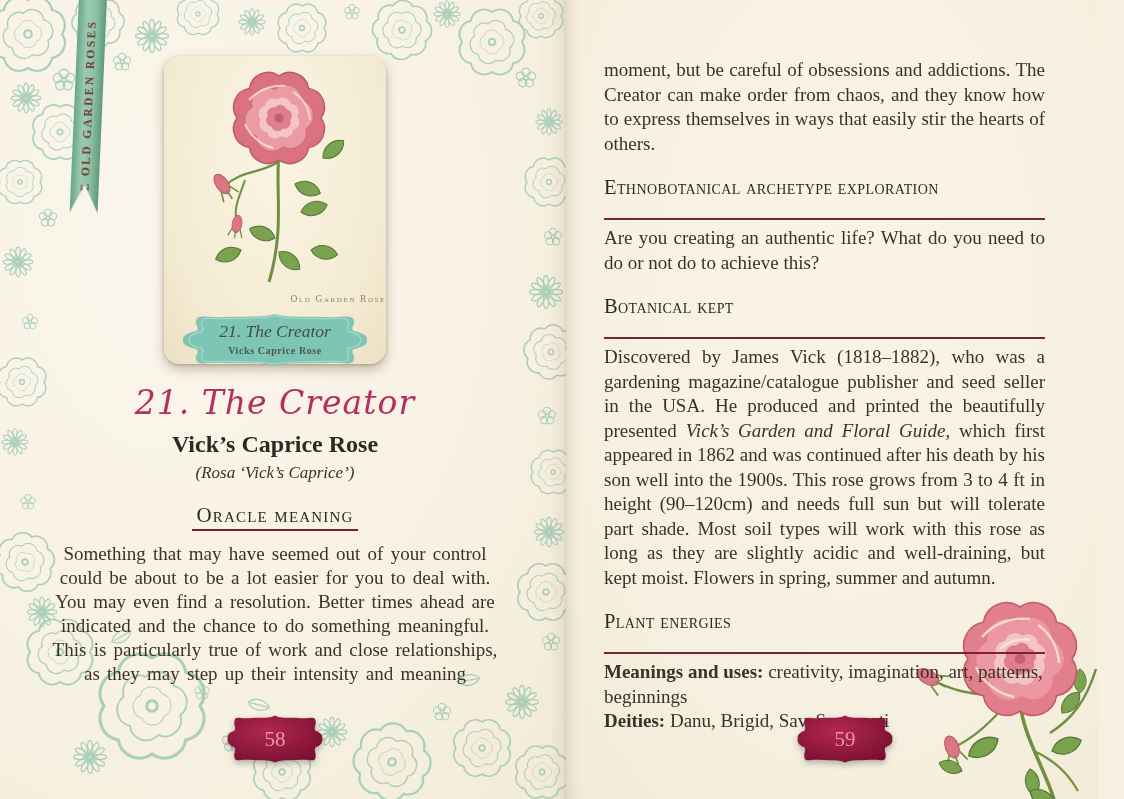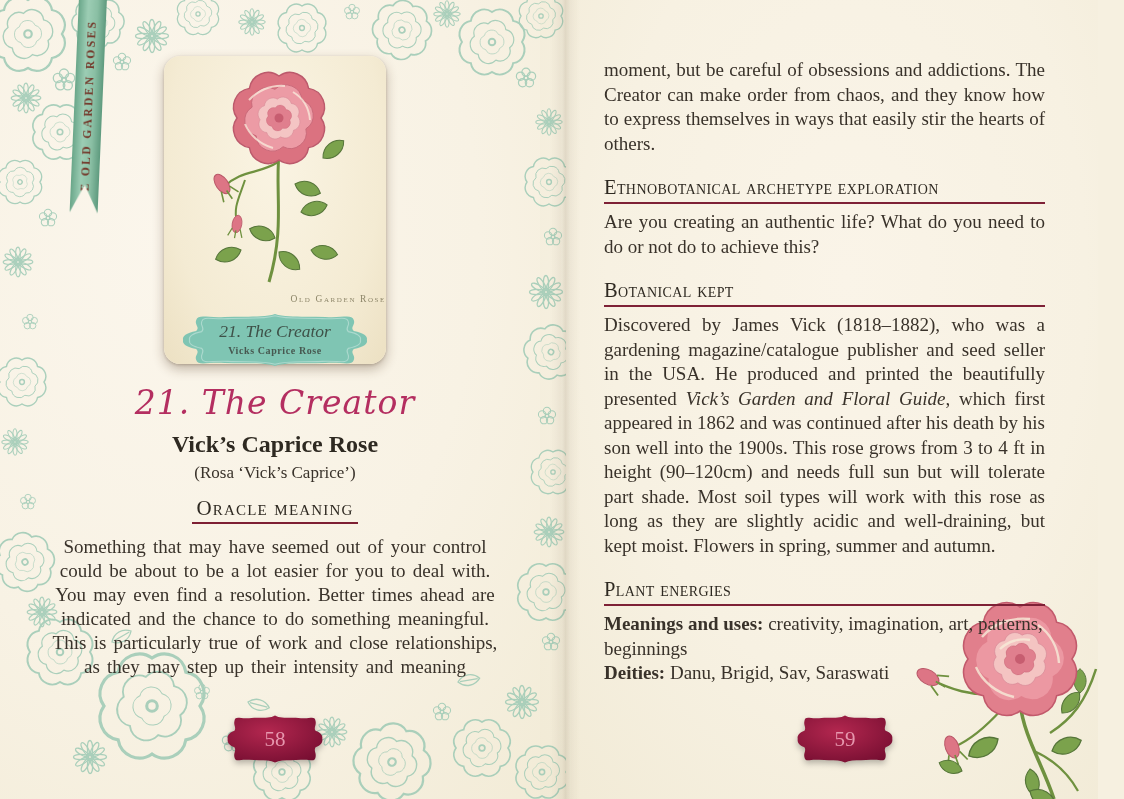--- a/index.html
+++ b/index.html
@@ -36,32 +36,32 @@
   .card-banner svg{position:absolute;left:0;top:0;}
   .cb-title{position:absolute;left:0;right:0;top:13px;text-align:center;
     font-style:italic;font-size:17.5px;color:#3e5148;}
   .cb-sub{position:absolute;left:0;right:0;top:37px;text-align:center;
     font-weight:bold;font-size:10px;letter-spacing:.6px;color:#475850;}
   
   .lp-content{position:absolute;left:40px;top:383px;width:470px;z-index:2;text-align:center;color:#39322a;}
   .lp-title{font-family:"DejaVu Serif",serif;font-style:italic;font-size:33px;
     color:#b42e60;letter-spacing:1px;}
   .lp-sub{font-size:24px;font-weight:bold;margin-top:9px;color:#2e2921;}
-  .lp-latin{font-size:17px;margin-top:5px;}
-  .lp-oh{margin-top:13px;}
+  .lp-latin{font-size:17px;font-style:italic;margin-top:5px;}
+  .lp-oh{margin-top:20px;}
   .lp-oh span{font-variant:small-caps;font-size:21px;letter-spacing:1.2px;color:#2e2921;
     border-bottom:2px solid #7e1f33;padding:0 4px 2px;}
   .lp-lines{margin-top:14px;font-size:19px;line-height:24px;word-spacing:2.5px;}
   
   .rp-content{position:absolute;left:64px;top:58px;width:441px;z-index:2;color:#39322a;
     font-size:19px;line-height:24.5px;text-align:justify;}
   .rp-content p{margin:0;}
   .section{margin-top:19px;}
   .sec-head{font-variant:small-caps;font-size:20.5px;letter-spacing:.4px;color:#2e2921;
-    border-bottom:2px solid #7e2136;padding-bottom:3px;margin-bottom:6px;text-align:left;line-height:24px;}
+    border-bottom:2px solid #7e2136;padding-bottom:19px;margin-bottom:6px;text-align:left;line-height:24px;}
   .pe-row{text-align:left;}
   .pe-row b{font-weight:bold;}
   .em{font-style:italic;}
   
   .badge{position:absolute;width:104px;height:58px;z-index:4;}
   .badge svg{position:absolute;left:0;top:0;filter:drop-shadow(0 3px 3px rgba(0,0,0,.28));}
   .badge span{position:absolute;inset:0;display:flex;align-items:center;justify-content:center;
     color:#e697ae;font-size:21px;padding-top:1px;}
   .badge-left{left:223px;top:710px;}
   .badge-right{left:793px;top:710px;}

